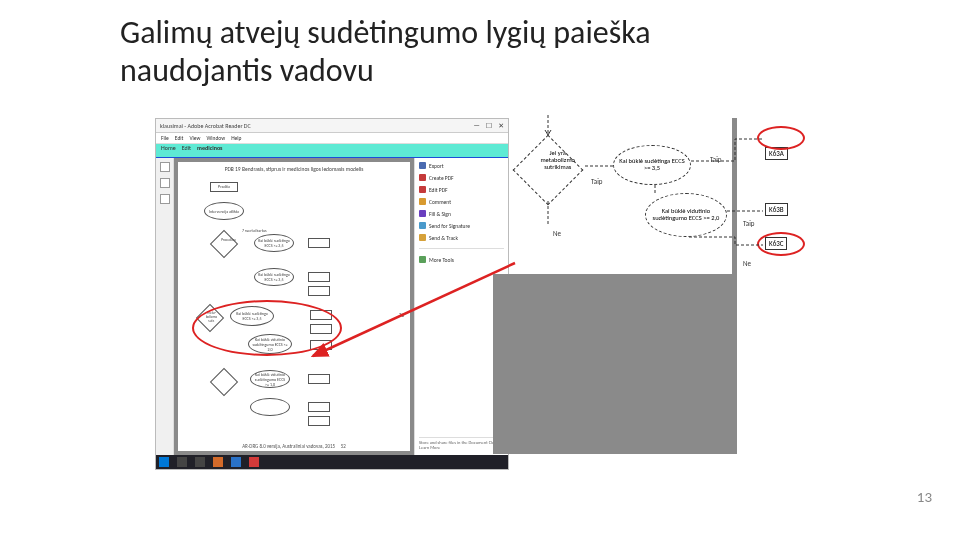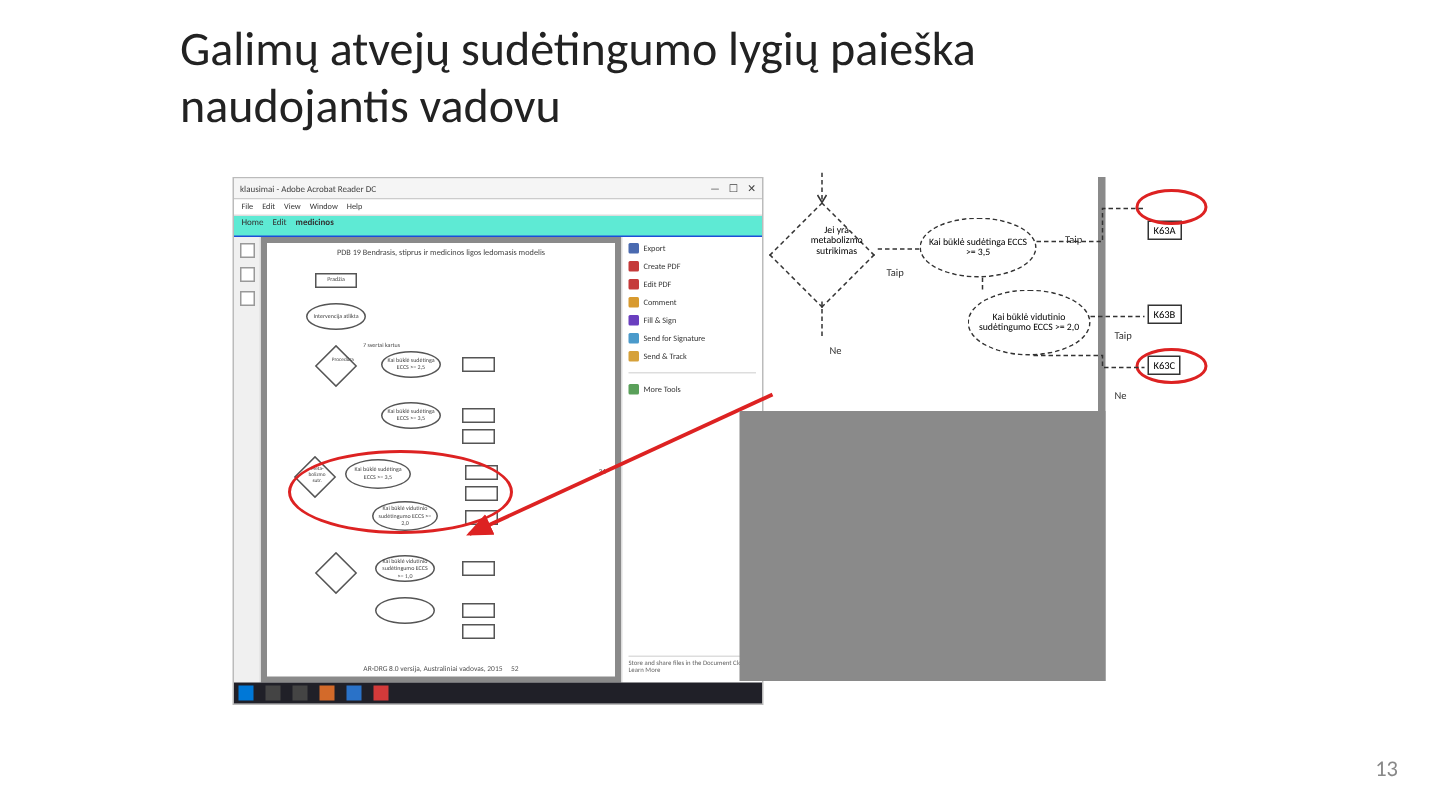--- a/index.html
+++ b/index.html
@@ -1,19 +1,19 @@
 <!DOCTYPE html>
 <html><head>
 <meta charset="utf-8">
 <style>
   * { box-sizing: border-box; margin: 0; padding: 0; }
   body { width: 960px; height: 540px; background: #fff; font-family: Calibri, Arial, sans-serif; position: relative; overflow: hidden; }
   .title-block { text-align: left; padding: 14px 12px 8px 120px; }
   .title-line { font-size: 32px; font-weight: 400; color: #222; line-height: 1.18; }
-  .page-num { position: absolute; right: 28px; bottom: 18px; font-size: 15px; color: #888; }
+  .page-num { position: absolute; right: 28px; bottom: 34px; font-size: 15px; color: #888; }
   .content { position: absolute; top: 118px; left: 155px; width: 650px; height: 352px; background: #fff; }
   
   .pdf-window { position: absolute; top: 0; left: 0; width: 354px; height: 352px; border: 1px solid #bbb; background: #fff; }
   .pdf-titlebar { height: 14px; background: #f5f5f5; border-bottom: 1px solid #ccc; font-size: 6px; color: #444; padding: 2px 4px; display: flex; align-items: center; }
   .window-ctrls { margin-left: auto; display: flex; gap: 6px; font-size: 7px; color: #444; }
   .pdf-menubar { height: 11px; background: #fff; border-bottom: 1px solid #ddd; font-size: 5.5px; color: #333; padding: 0 5px; display: flex; gap: 6px; align-items: center; }
   .pdf-toolbar { height: 14px; background: #5eead4; border-bottom: 1px solid #1d4ed8; display: flex; align-items: flex-start; gap: 6px; padding: 0 5px; font-size: 6px; color: #333; }
   .pdf-body { position: absolute; top: 39px; left: 0; right: 0; bottom: 14px; display: flex; }
   .thumb-rail { width: 18px; background: #f0f0f0; border-right: 1px solid #ddd; display: flex; flex-direction: column; align-items: center; padding-top: 4px; gap: 6px; }
   .thumb-rail .ico { width: 10px; height: 10px; border: 1px solid #999; background: #fff; }

